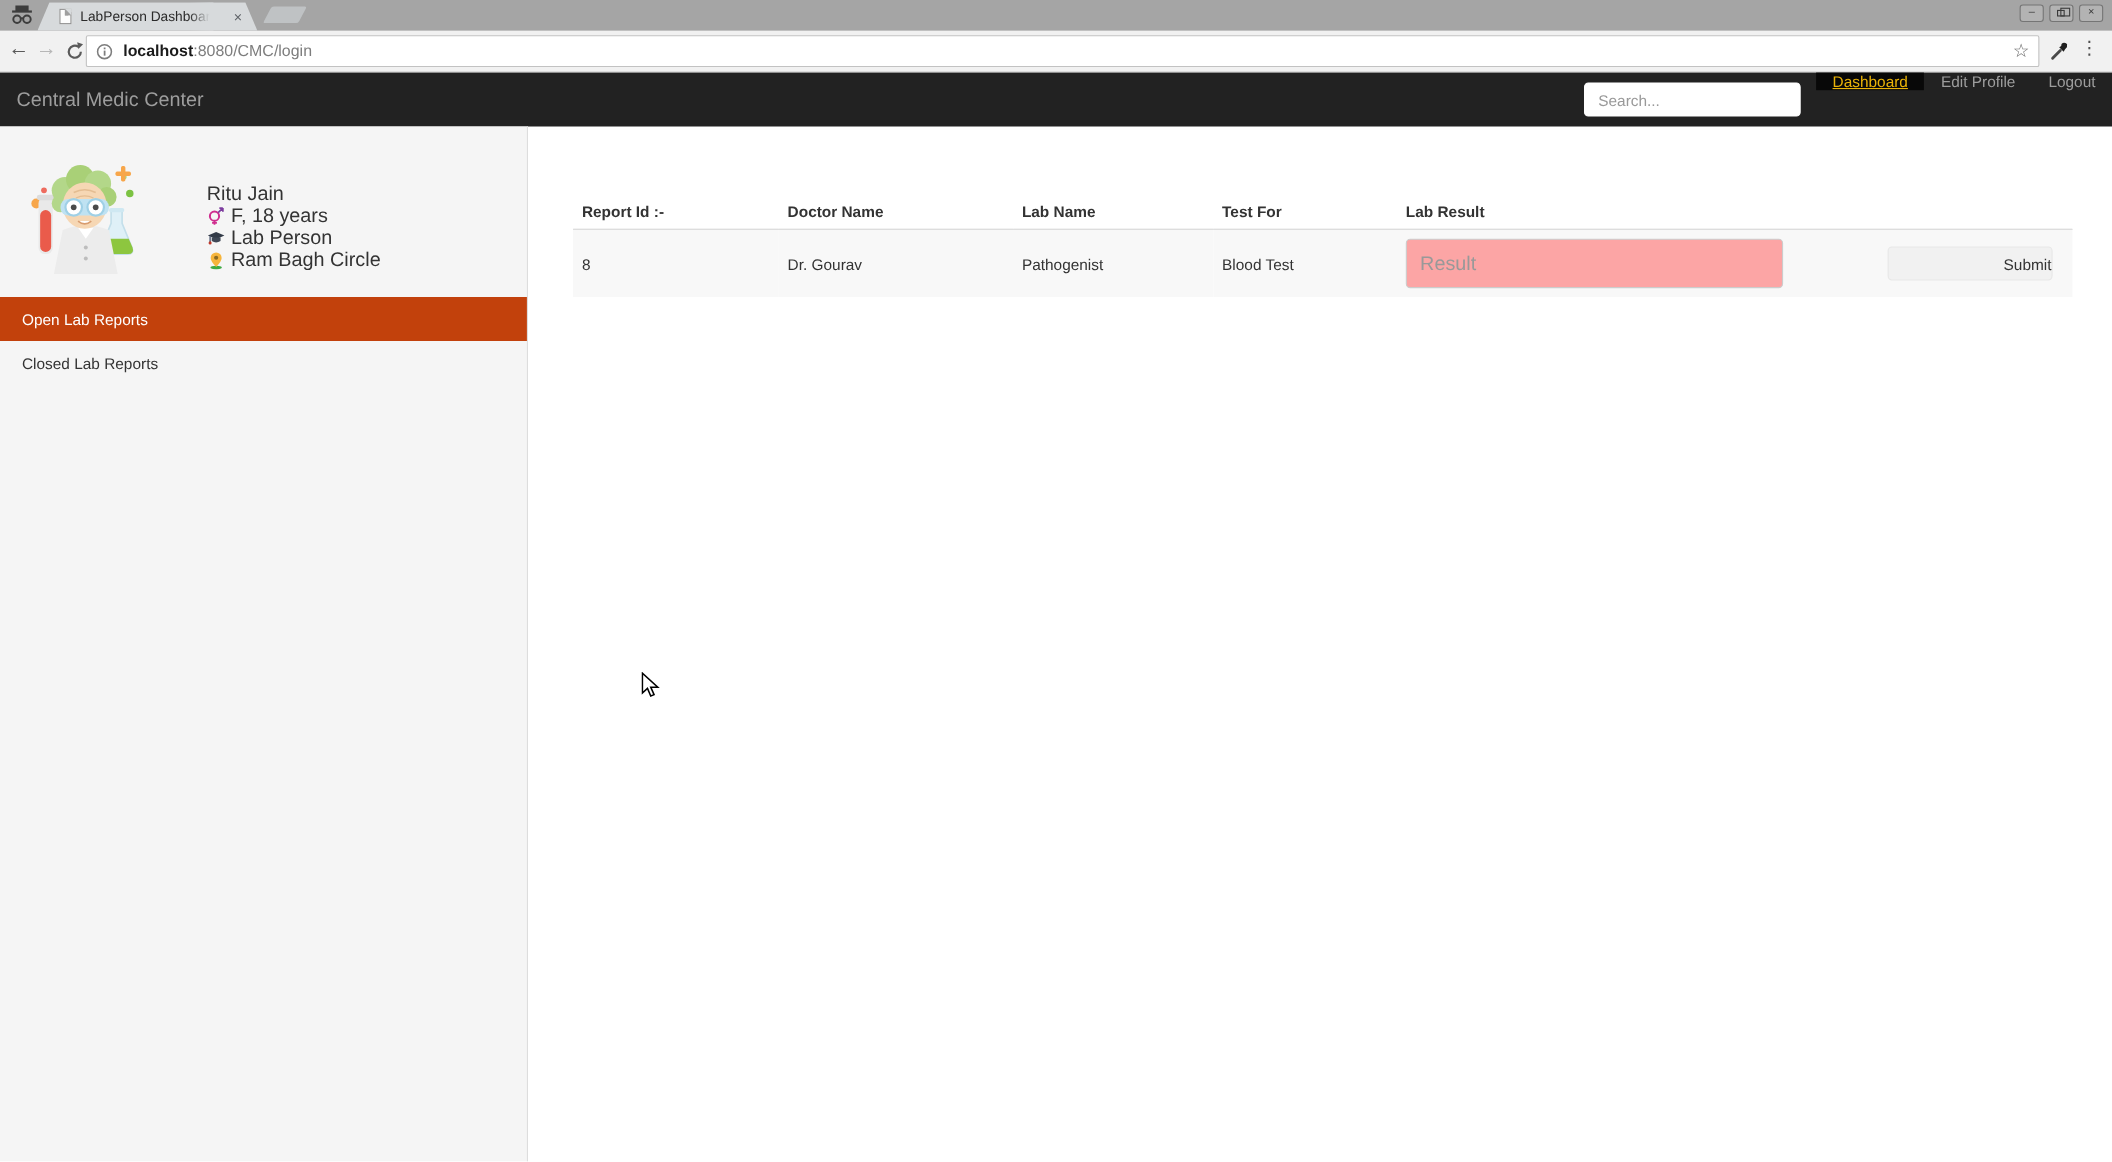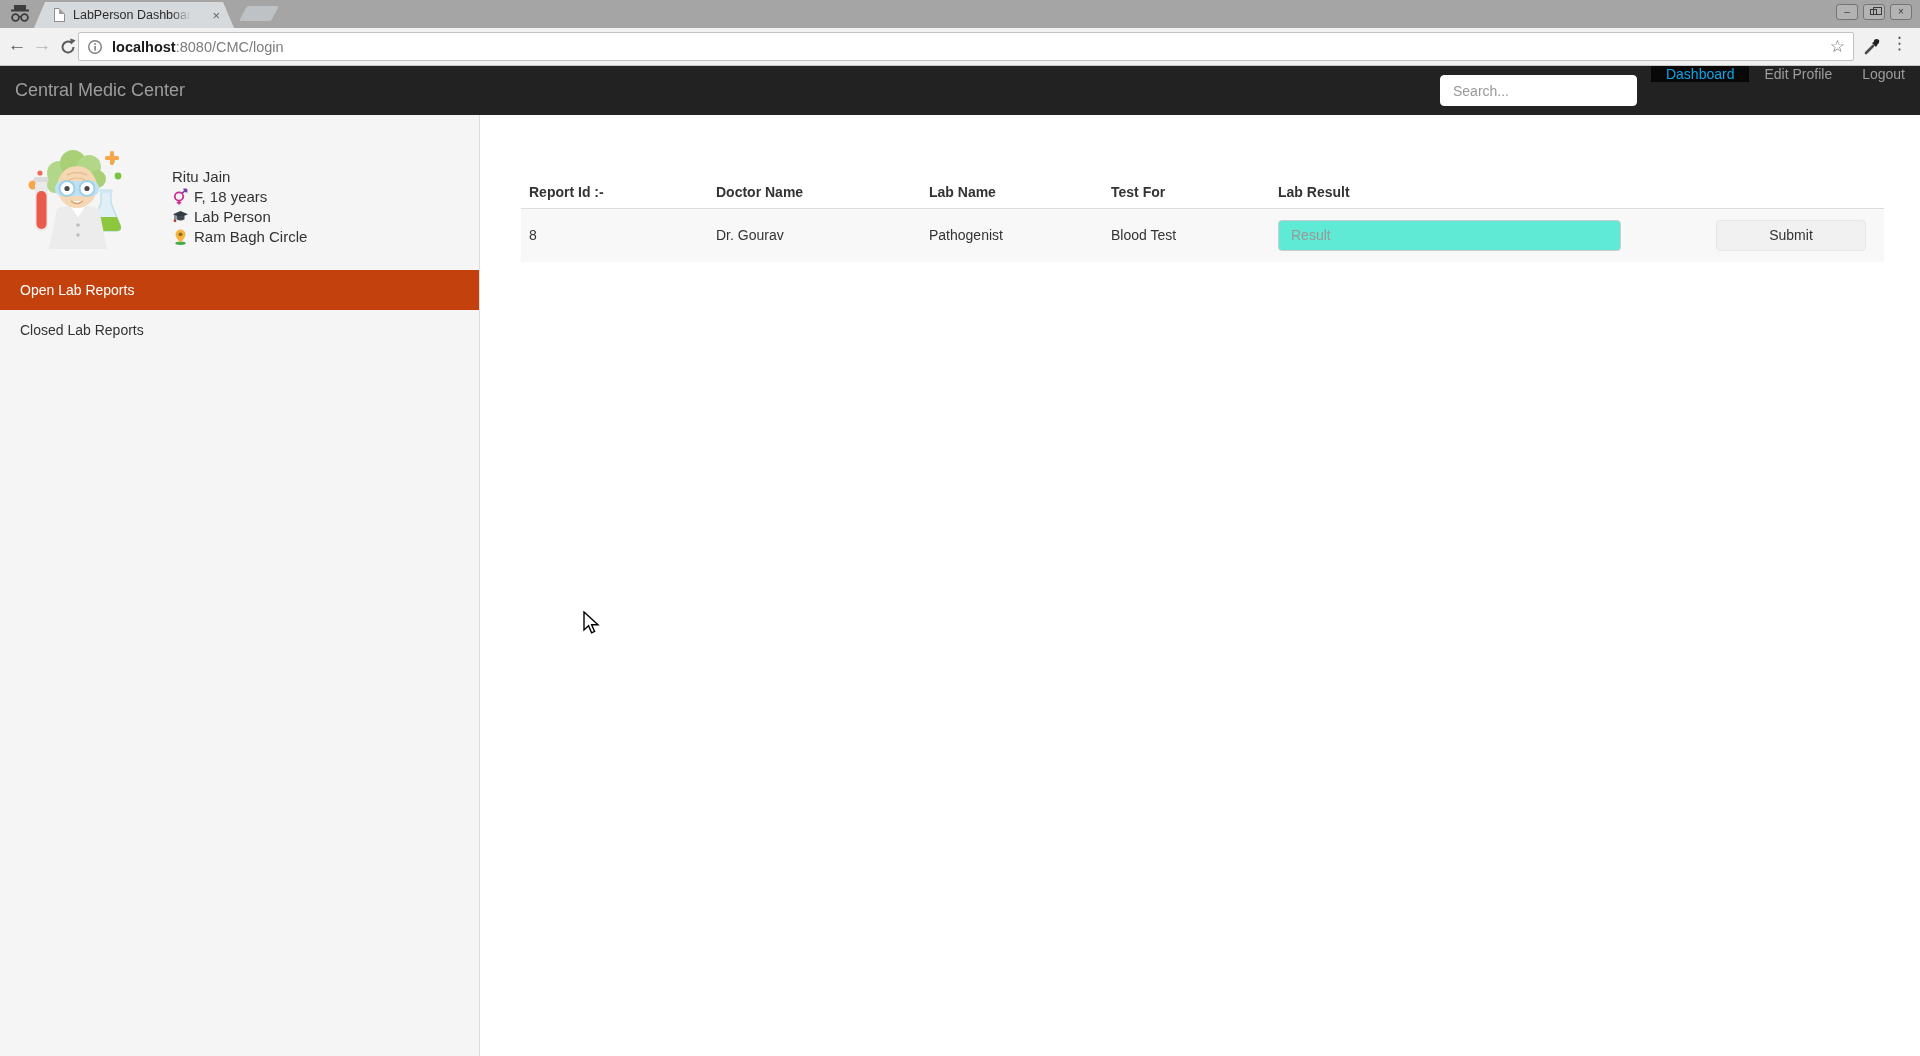--- a/index.html
+++ b/index.html
@@ -43,48 +43,48 @@
   .menu-dots { position:absolute; right:12px; top:5px; font-size:17px; color:#4f4f4f; letter-spacing:0; }
 
   
   .navbar { position:absolute; left:0; top:66px; width:1920px; height:49px; background:#222222; }
   .brand { position:absolute; left:15px; top:0; height:49px; line-height:49px; font-size:18px; color:#9d9d9d; }
   .nav-right { position:absolute; right:0; top:0; height:49px; display:flex; align-items:flex-start; }
   .search-input { width:197px; height:31px; margin:9px 14px 0 0; border:1px solid #ffffff; border-radius:4px;
                   background:#fff; font-size:14px; padding:0 12px; color:#333; outline:none; font-family:"Liberation Sans", sans-serif;}
   .search-input::placeholder { color:#999; }
   .navitem { display:flex; align-items:center; padding:0 15px; font-size:14px; color:#9d9d9d; cursor:pointer; }
-  .navitem.active { background:#080808; color:#0ea5e9; }
+  .navitem.active { background:#080808; color:#eab308;text-decoration:underline; }
 
   
   .content { position:absolute; left:0; top:115px; width:1920px; height:941px; }
   .sidebar { position:absolute; left:0; top:0; width:480px; height:941px; background:#f5f5f5; border-right:1px solid #dddddd; }
   .mainarea { position:absolute; left:481px; top:16px; width:1439px; height:941px; background:#ffffff; }
 
   
   .avatar { position:absolute; left:25px; top:28px; width:106px; height:106px; }
-  .profile { position:absolute; left:172px; top:51px; font-size:15px; color:#333333;text-align:center; }
+  .profile { position:absolute; left:188px; top:51px; font-size:18px; color:#333333;text-align:center; }
   .profile-row { height:20px; display:flex; align-items:center; }
   .profile-row .picon { width:17px; height:17px; margin-right:5px; flex:0 0 auto; }
   .menu { position:absolute; left:0; top:155px; width:100%; }
   .menu-item { height:40px; line-height:40px; padding-left:20px; font-size:14px; color:#333333; cursor:pointer; }
   .menu-item.active { background:#c2410c; color:#ffffff; }
 
   
   .report-table { position:absolute; left:40px; top:45px; width:1363px; border-collapse:collapse; table-layout:fixed; font-size:14px; color:#333; }
   .report-table th { text-align:left; font-weight:bold; padding:8px; border-bottom:1px solid #dddddd; }
   .report-table td { padding:8px; vertical-align:middle; }
   .report-table tbody tr { background:#f8f8f8; height:53px; }
   .result-cell { display:flex; align-items:center; }
-  .result-input { width:343px; height:31px; border:1px solid #cccccc; border-radius:4px; padding:0 12px;
-                  font-size:14px; color:#555; outline:none; background:#5eead4; font-family:"Liberation Sans", sans-serif;}
+  .result-input { width:343px; height:45px; border:1px solid #cccccc; border-radius:4px; padding:0 12px;
+                  font-size:18px; color:#555; outline:none; background:#fca5a5; font-family:"Liberation Sans", sans-serif;}
   .result-input::placeholder { color:#999; }
   .submit-btn { margin-left:auto; margin-right:10px; width:150px; height:31px; background:#f1f1f1;
                 border:1px solid #e7e7e7; border-radius:4px; font-size:14px; color:#333;
-                font-family:"Liberation Sans", sans-serif; cursor:pointer; }
+                font-family:"Liberation Sans", sans-serif; cursor:pointer;text-align:right; }
 
   
   .panel { position:absolute; left:40px; top:175px; width:1363px; border:1px solid #428bca; border-radius:4px; overflow:hidden; }
   .panel-head { background:#428bca; color:#ffffff; text-align:center; font-size:14px; padding:10px 15px; }
   .panel-body { background:#ffffff; color:#333333; text-align:center; font-size:14px; padding:16px 15px; }
 
   
   .cursor { position:absolute; left:583px; top:611px; z-index:50; }
 </style>
 </head>

